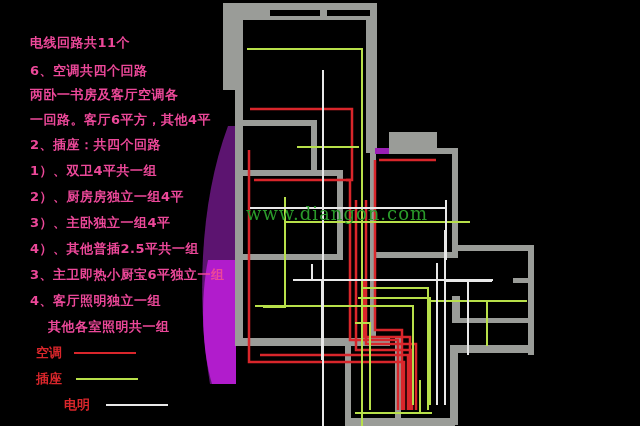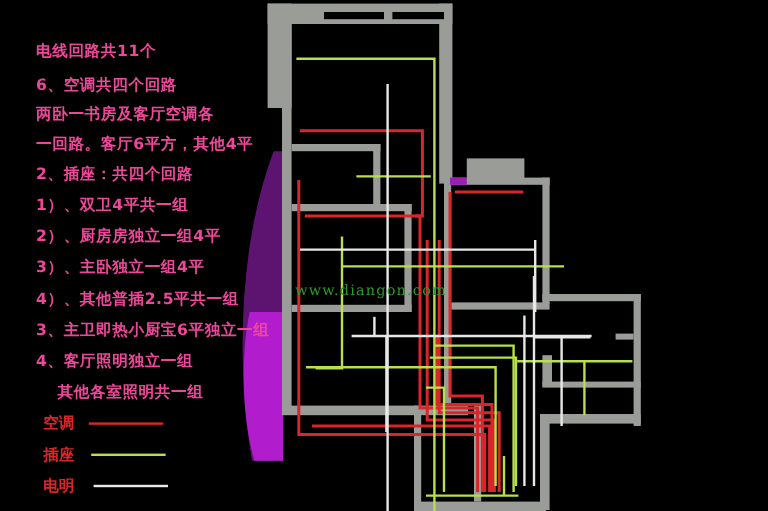--- a/index.html
+++ b/index.html
@@ -6,21 +6,21 @@
   body { width: 640px; height: 426px; position: relative; overflow: hidden;
          font-family: "DejaVu Sans", sans-serif; }
   .notes { position: absolute; left: 0; top: 0; width: 260px; height: 426px; z-index: 3; }
   .note { position: absolute; color: #ec4899; font-size: 13px; font-weight: bold;
           white-space: nowrap; letter-spacing: 0.5px; }
   .legend-row { position: absolute; left: 36px; height: 18px; width: 110px; }
   .legend-label { position: absolute; left: 0; top: 0; color: #d9262b; font-size: 13px; font-weight: bold; }
   .legend-swatch { position: absolute; left: 38px; top: 8px; width: 62px; height: 2px; }
   .plan { position: absolute; left: 0; top: 0; width: 640px; height: 426px; z-index: 1; }
   .watermark { position: absolute; left: 246px; top: 203px; color: #2a9a2a; font-family: "DejaVu Serif", serif;
-               font-size: 12px; z-index: 4; letter-spacing: 1px; margin-top: 32px; }
+               font-size: 18px; z-index: 4; letter-spacing: 1px; }
 </style>
 </head>
 <body>
 
 <svg class="plan" viewBox="0 0 640 426" width="640" height="426">
 
   <g>
     <path d="M228,126 C200,200 196,300 210,384 L236,384 L236,126 Z" fill="#5c1470"></path>
     <path d="M208,260 C200,300 202,350 212,384 L236,384 L236,260 Z" fill="#b11ccc"></path>
   </g>
@@ -120,17 +120,17 @@
   <div class="note" style="left:48px;top:318px;">其他各室照明共一组</div>
 
   <div class="legend-row" style="top:370px;">
     <span class="legend-label">插座</span>
     <span class="legend-swatch" style="background:#b8e04a;left:40px;"></span>
   </div>
   <div class="legend-row" style="top:344px;">
     <span class="legend-label">空调</span>
     <span class="legend-swatch" style="background:#d9262b;"></span>
   </div>
-  <div class="legend-row" style="top:396px;">
+  <div class="legend-row" style="top:396px;margin-left:28px;">
     <span class="legend-label">电明</span>
     <span class="legend-swatch" style="background:#e8e8e8;left:42px;"></span>
   </div>
 </div>
 
 </body></html>

